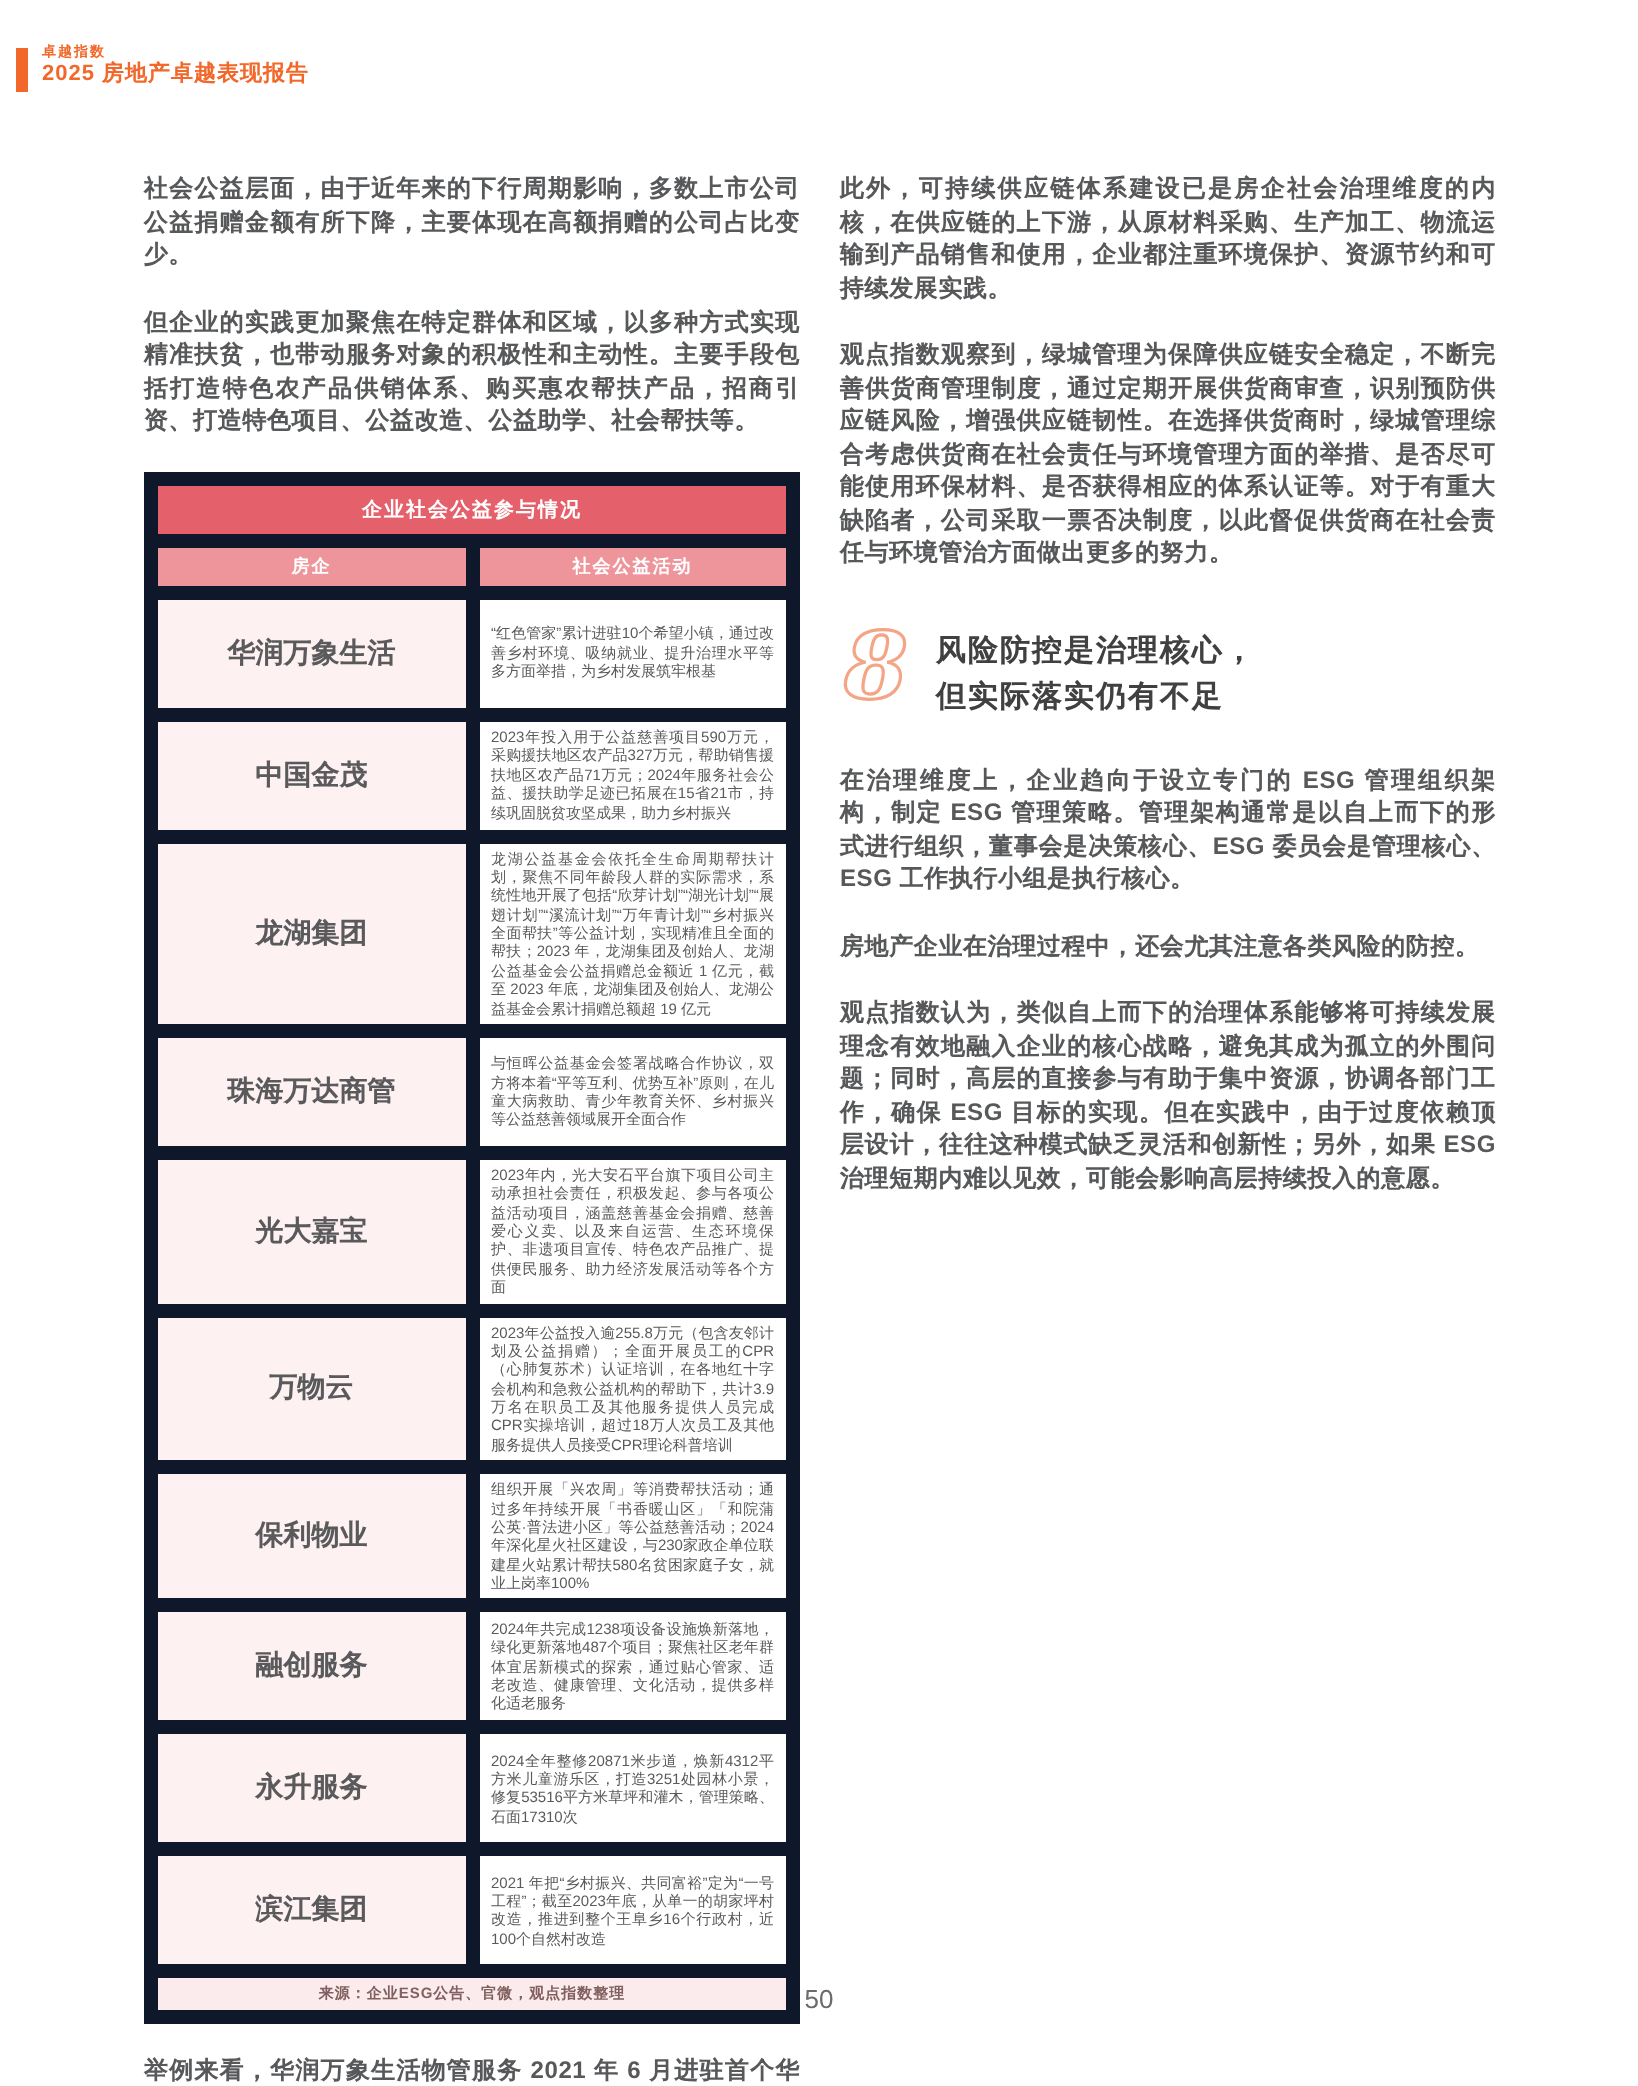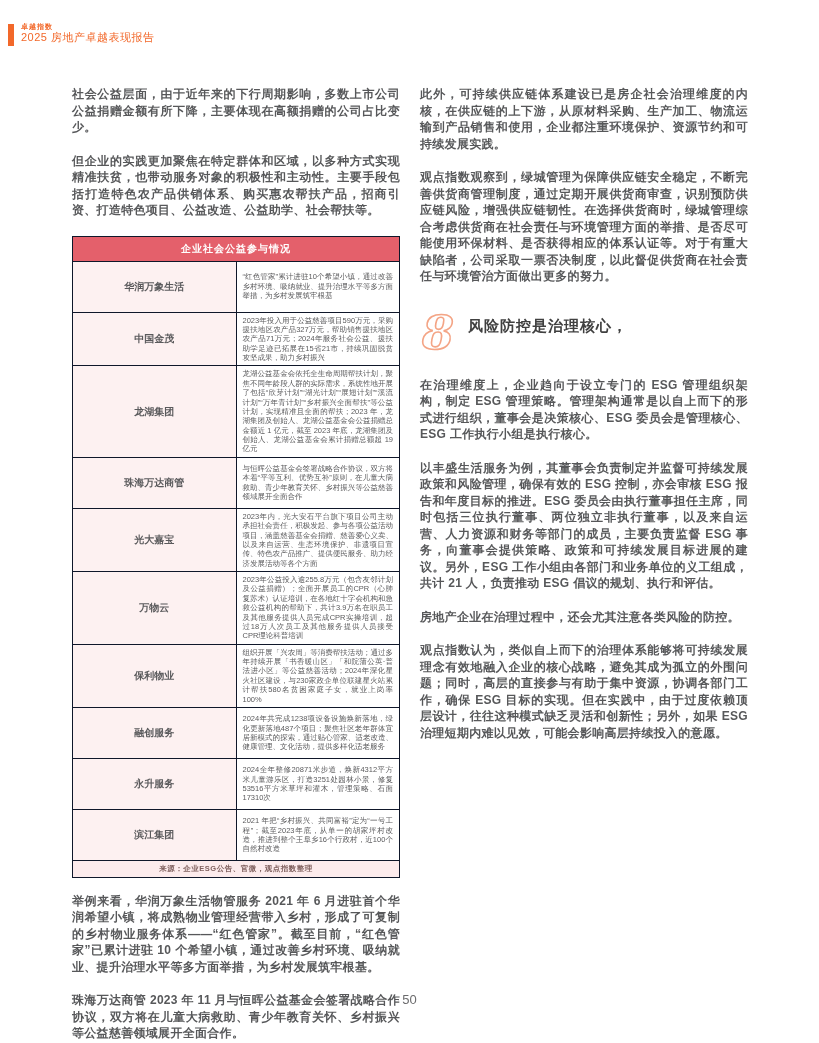--- a/index.html
+++ b/index.html
@@ -8,51 +8,51 @@
     width:819px;height:1043px;
     background:#ffffff;
     font-family:"Liberation Sans","DejaVu Sans",sans-serif;
     overflow:hidden;
     margin:0 auto;
   }
   
   .hdr-bar{position:absolute;left:8px;top:24px;width:6px;height:22px;background:#f2682a;}
   .hdr-text{position:absolute;left:21px;top:22px;color:#f2682a;}
   .hdr-kicker{font-size:7px;font-weight:bold;letter-spacing:1px;line-height:9px;}
-  .hdr-title{font-size:11px;font-weight:normal;letter-spacing:.5px;line-height:13px;}
+  .hdr-title{font-size:11px;font-weight:bold;letter-spacing:.5px;line-height:13px;}
   
   .cols{position:absolute;left:72px;top:86px;width:676px;display:flex;gap:20px;}
   .col{flex:1;min-width:0;}
   p.body{
     margin:0 0 17px 0;
     font-size:12px;line-height:16.5px;
     color:#57585a;text-align:justify;
     letter-spacing:.3px;
     font-weight:bold;
   }
   
   table.pub{
     width:100%;border-collapse:collapse;
     margin:0 0 15px 0;
     table-layout:fixed;
   }
-  table.pub td,table.pub th{border:1px solid #0f172a;}
+  table.pub td,table.pub th{border:7px solid #0f172a;}
   .tbl-title{
     background:#e4606b;color:#ffffff;
     font-size:10px;font-weight:bold;text-align:center;
     padding:5px 4px;letter-spacing:1px;
   }
   .tbl-subhead{
     background:#ee949b;color:#ffffff;
     font-size:9px;font-weight:bold;text-align:center;
     padding:3px 4px;letter-spacing:1px;
   }
   .tbl-company{
     width:88px;background:#fdf1f1;
-    font-size:10px;color:#5a5a5c;text-align:center;
+    font-size:14px;color:#5a5a5c;text-align:center;
     padding:18px 3px;font-weight:bold;
   }
   .tbl-activity{
     background:#ffffff;
     font-size:7.5px;line-height:1.25;color:#5a5a5c;
     padding:3px 6px;text-align:justify;
   }
   .tbl-source{
     background:#fcebec;color:#80615f;
     font-size:7.5px;font-weight:bold;text-align:center;
@@ -87,20 +87,24 @@
   <div class="cols">
 
     <div class="col">
       <p class="body">社会公益层面，由于近年来的下行周期影响，多数上市公司公益捐赠金额有所下降，主要体现在高额捐赠的公司占比变少。</p>
       <p class="body">但企业的实践更加聚焦在特定群体和区域，以多种方式实现精准扶贫，也带动服务对象的积极性和主动性。主要手段包括打造特色农产品供销体系、购买惠农帮扶产品，招商引资、打造特色项目、公益改造、公益助学、社会帮扶等。</p>
 
       <table class="pub">
         <tbody>
           <tr>
             <td class="tbl-title" colspan="2">企业社会公益参与情况</td>
+          </tr>
+          <tr>
+            <td class="tbl-subhead" style="width:88px">房企</td>
+            <td class="tbl-subhead">社会公益活动</td>
           </tr>
           <tr>
             <td class="tbl-company">华润万象生活</td>
             <td class="tbl-activity">“红色管家”累计进驻10个希望小镇，通过改善乡村环境、吸纳就业、提升治理水平等多方面举措，为乡村发展筑牢根基</td>
           </tr>
           <tr>
             <td class="tbl-company">中国金茂</td>
             <td class="tbl-activity">2023年投入用于公益慈善项目590万元，采购援扶地区农产品327万元，帮助销售援扶地区农产品71万元；2024年服务社会公益、援扶助学足迹已拓展在15省21市，持续巩固脱贫攻坚成果，助力乡村振兴</td>
           </tr>
           <tr>
@@ -147,25 +151,25 @@
     </div>
 
     <div class="col">
       <p class="body">此外，可持续供应链体系建设已是房企社会治理维度的内核，在供应链的上下游，从原材料采购、生产加工、物流运输到产品销售和使用，企业都注重环境保护、资源节约和可持续发展实践。</p>
       <p class="body">观点指数观察到，绿城管理为保障供应链安全稳定，不断完善供货商管理制度，通过定期开展供货商审查，识别预防供应链风险，增强供应链韧性。在选择供货商时，绿城管理综合考虑供货商在社会责任与环境管理方面的举措、是否尽可能使用环保材料、是否获得相应的体系认证等。对于有重大缺陷者，公司采取一票否决制度，以此督促供货商在社会责任与环境管治方面做出更多的努力。</p>
 
       <div class="sec-head">
         <div class="sec-num">8</div>
         <div class="sec-title">
           <div>风险防控是治理核心，</div>
+          <div>但实际落实仍有不足</div>
         </div>
       </div>
 
       <p class="body">在治理维度上，企业趋向于设立专门的 ESG 管理组织架构，制定 ESG 管理策略。管理架构通常是以自上而下的形式进行组织，董事会是决策核心、ESG 委员会是管理核心、ESG 工作执行小组是执行核心。</p>
-      <p class="body">以丰盛生活服务为例，其董事会负责制定并监督可持续发展政策和风险管理，确保有效的 ESG 控制，亦会审核 ESG 报告和年度目标的推进。ESG 委员会由执行董事担任主席，同时包括三位执行董事、两位独立非执行董事，以及来自运营、人力资源和财务等部门的成员，主要负责监督 ESG 事务，向董事会提供策略、政策和可持续发展目标进展的建议。另外，ESG 工作小组由各部门和业务单位的义工组成，共计 21 人，负责推动 ESG 倡议的规划、执行和评估。</p>
       <p class="body">房地产企业在治理过程中，还会尤其注意各类风险的防控。</p>
       <p class="body">观点指数认为，类似自上而下的治理体系能够将可持续发展理念有效地融入企业的核心战略，避免其成为孤立的外围问题；同时，高层的直接参与有助于集中资源，协调各部门工作，确保 ESG 目标的实现。但在实践中，由于过度依赖顶层设计，往往这种模式缺乏灵活和创新性；另外，如果 ESG 治理短期内难以见效，可能会影响高层持续投入的意愿。</p>
     </div>
 
   </div>
 
   <div class="page-num">50</div>
 
 </div>
 

